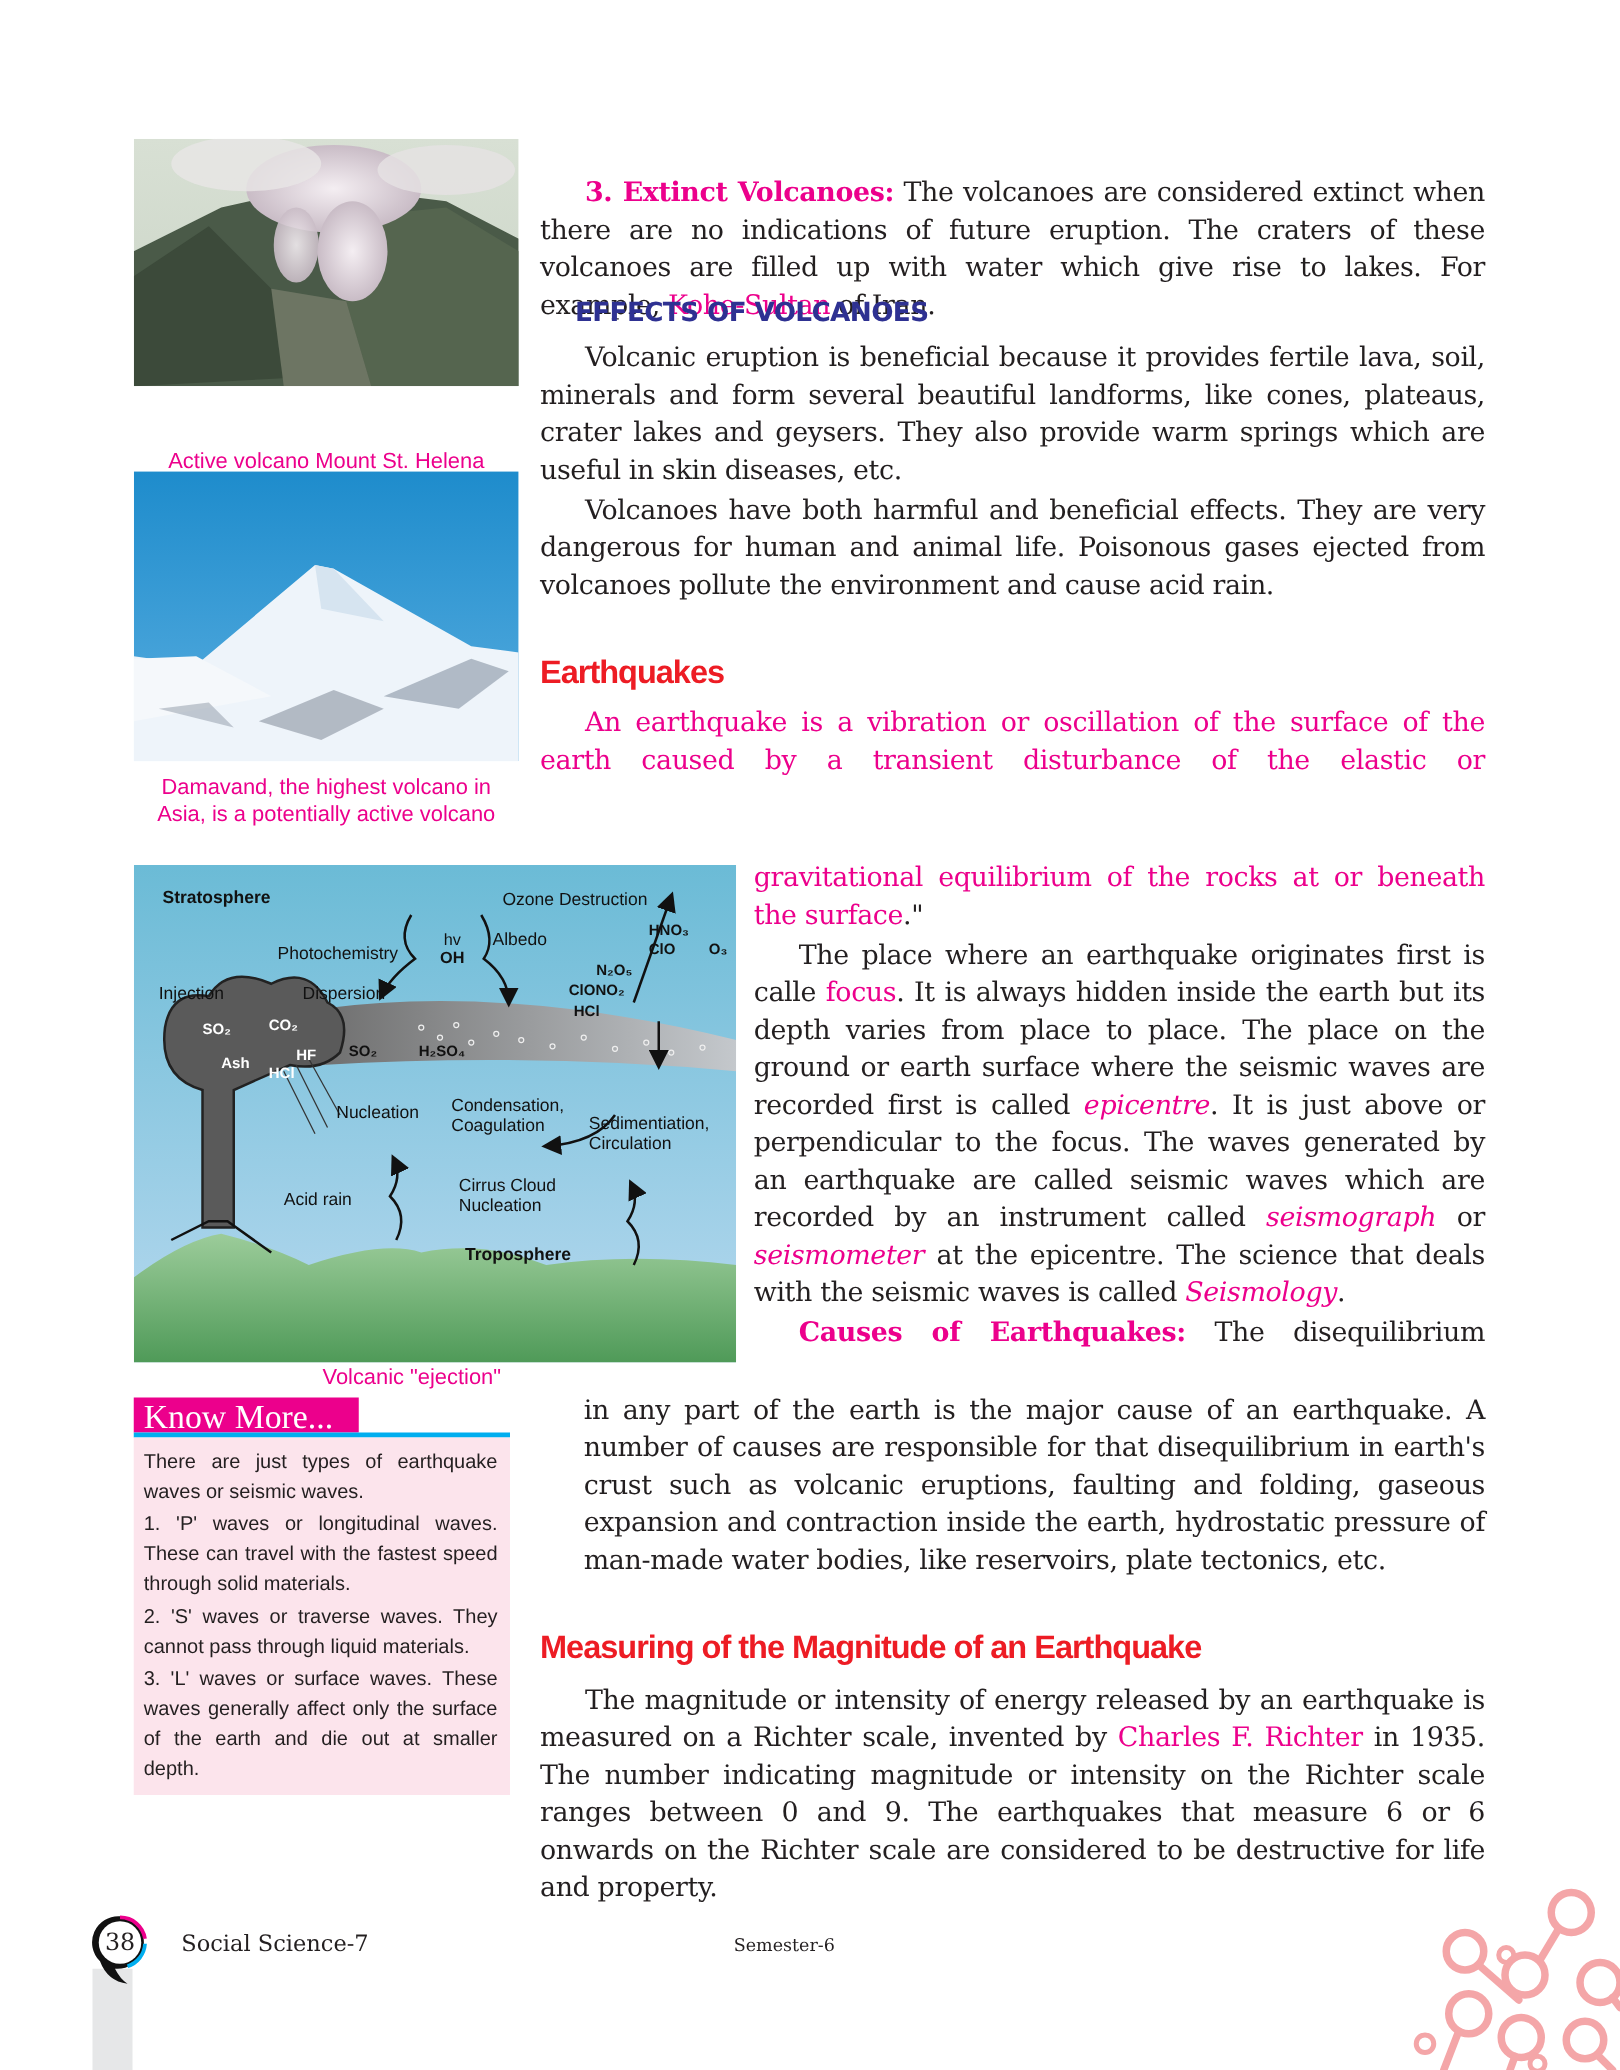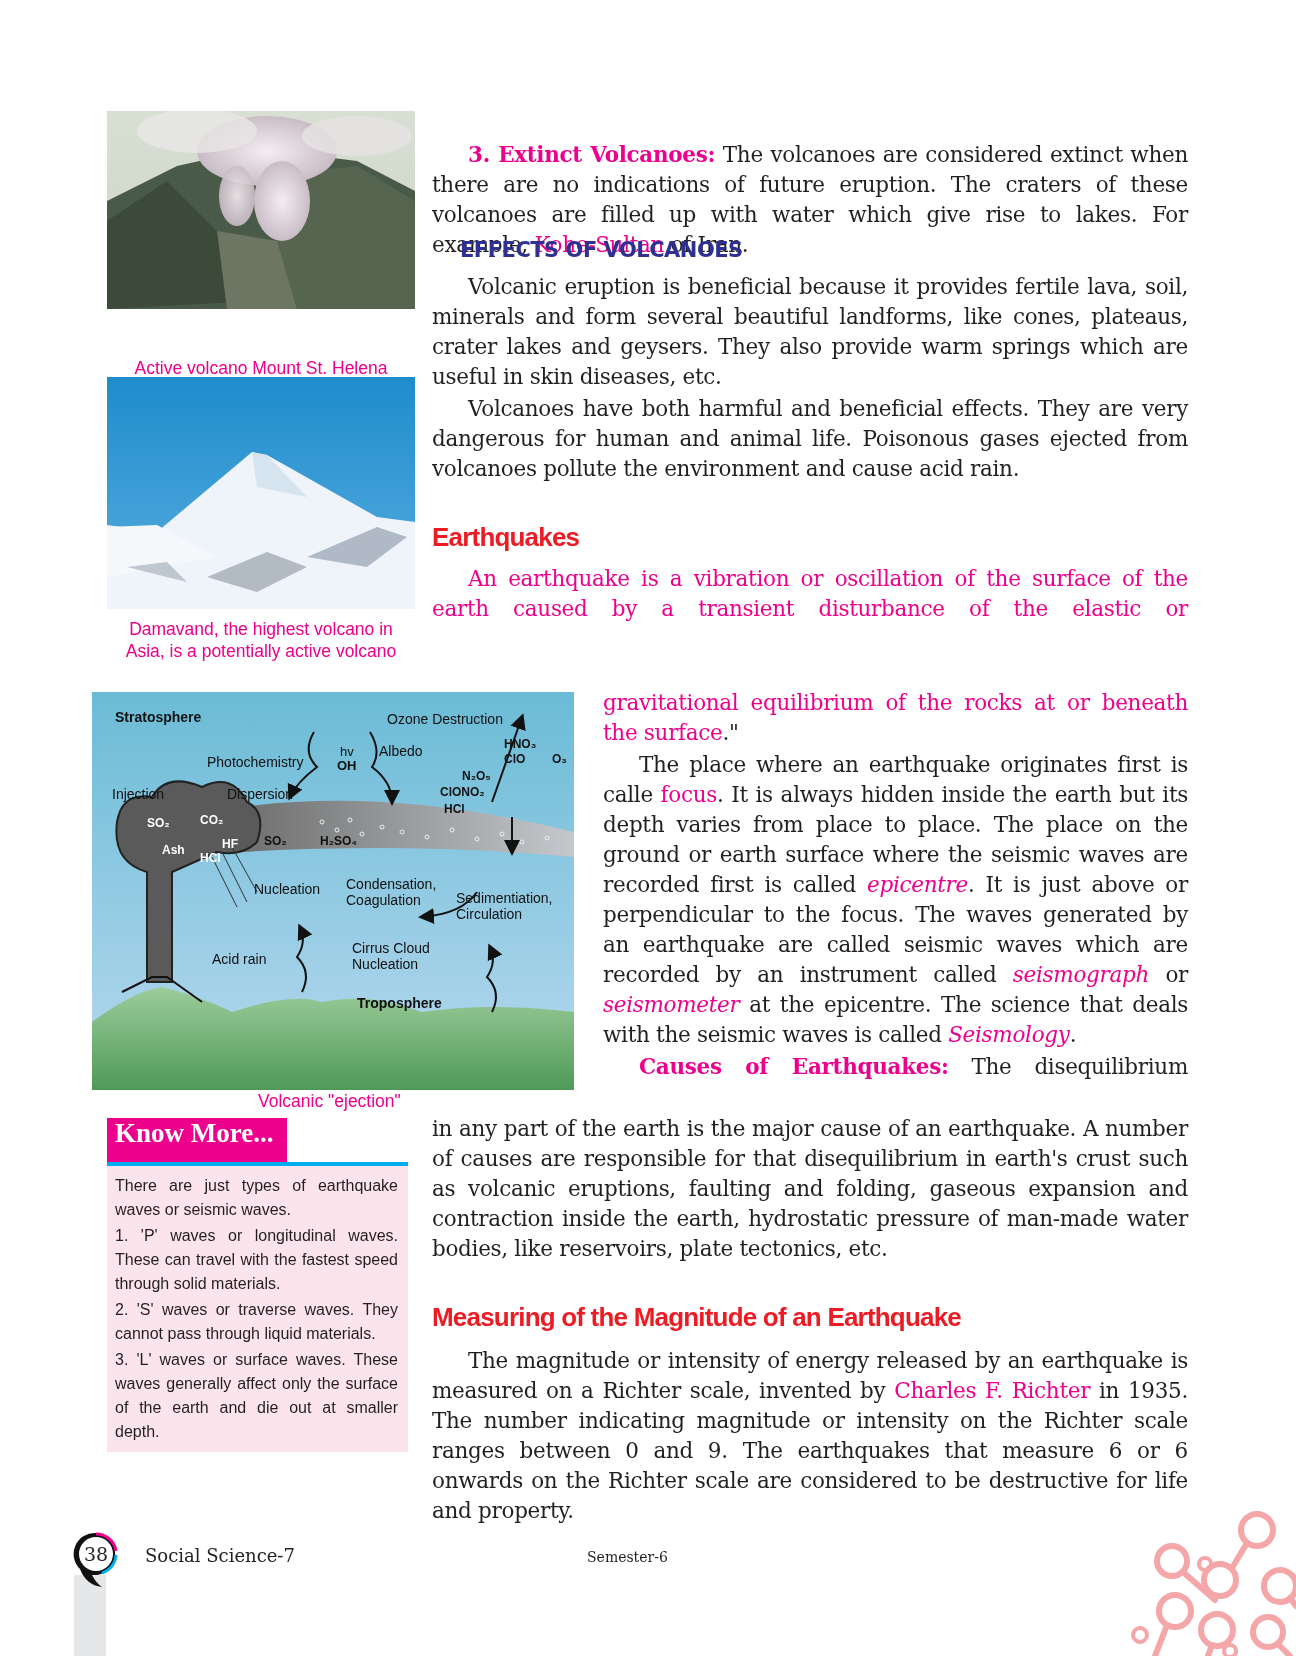--- a/index.html
+++ b/index.html
@@ -13,21 +13,21 @@
   .pinkb { color:#ec008c; font-weight:bold; }
   .pinki { color:#ec008c; font-style:italic; }
   .h-blue { font-family:"DejaVu Sans", sans-serif; font-weight:900; color:#2e3192;
             font-size:21px; letter-spacing:-0.5px; }
   .h-red { font-family:"Liberation Sans", sans-serif; font-weight:bold; color:#ed1c24;
            font-size:26px; letter-spacing:-0.8px; }
   .caption { font-family:"Liberation Sans", sans-serif; color:#ec008c; font-size:17.5px;
              text-align:center; line-height:22px; }
   .photo { overflow:hidden; }
   .km-title { background:#ec008c; color:#fff; font-family:"Liberation Serif", serif;
-              font-size:27px; padding:0 8px; height:44px; line-height:30px;font-weight:bold; }
+              font-size:27px; padding:0 8px; height:28px; line-height:30px; }
   .km-bar { background:#00aeef; height:4px; }
   .km-body { background:#fce4ec; font-family:"Liberation Sans", sans-serif; font-size:16px;
              line-height:24px; color:#231f20; padding:8px 10px 6px 8px; text-align:justify; }
   .km-body p { margin:0 0 2px 0; }
   .footer-text { font-family:"DejaVu Serif", serif; font-size:18px; color:#231f20; }
 </style>
 </head>
 <body>
 
 <div class="abs photo" style="left:107px; top:111px; width:308px; height:198px;">
@@ -68,21 +68,21 @@
     <path d="M50,155 L145,75 L160,78 L270,140 L308,145 L308,232 L0,232 L0,148 Z" fill="#eef4fa"></path>
     <path d="M145,75 L160,78 L200,120 L150,110 Z" fill="#d6e4f0"></path>
     <path d="M0,150 L50,148 L110,180 L0,200 Z" fill="#f5f8fb"></path>
     <path d="M100,200 L160,175 L200,190 L150,215 Z" fill="#8a93a0" opacity="0.6"></path>
     <path d="M200,180 L270,150 L300,160 L260,190 Z" fill="#7d8a9a" opacity="0.55"></path>
     <path d="M20,190 L60,185 L80,205 Z" fill="#8d97a6" opacity="0.5"></path>
   </svg>
 </div>
 <div class="abs caption" style="left:108px; top:618px; width:306px;">Damavand, the highest volcano in Asia, is a potentially active volcano</div>
 
-<div class="abs" style="left:92px; top:692px; width:482px; height:406px; overflow:hidden;">
+<div class="abs" style="left:107px; top:692px; width:482px; height:406px; overflow:hidden;">
   <svg width="482" height="398" viewBox="0 0 482 398" font-family="Liberation Sans, sans-serif">
     <defs>
       <linearGradient id="dsky" x1="0" y1="0" x2="0" y2="1">
         <stop offset="0" stop-color="#6bbbd6"></stop>
           <stop offset="1" stop-color="#b7d9ef"></stop>
       </linearGradient>
       <linearGradient id="ground" x1="0" y1="0" x2="0" y2="1">
         <stop offset="0" stop-color="#9ccc9a"></stop>
           <stop offset="1" stop-color="#4f9a58"></stop>
       </linearGradient>
@@ -193,21 +193,21 @@
   <p class="pink" style="text-align-last:justify;">An earthquake is a vibration or oscillation of the surface of the earth caused by a transient disturbance of the elastic or</p>
 </div>
 
 <div class="abs body-text" style="left:603px; top:688px; width:585px;">
   <p style="text-indent:0;"><span class="pink">gravitational equilibrium of the rocks at or beneath the surface</span><span>."</span></p>
   <p><span>The place where an earthquake originates first is calle </span><span class="pink">focus</span><span>. It is always hidden inside the earth but its depth varies from place to place. The place on the ground or earth surface where the seismic waves are recorded first is called </span><span class="pinki">epicentre</span><span>. It is just above or perpendicular to the focus. The waves generated by an earthquake are called seismic waves which are recorded by an instrument called </span><span class="pinki">seismograph</span><span> or </span><span class="pinki">seismometer</span><span> at the epicentre. The science that deals with the seismic waves is called </span><span class="pinki">Seismology</span><span>.</span></p>
   <p style="text-align-last:justify;"><span class="pinkb">Causes of Earthquakes:</span><span> The disequilibrium</span></p>
 </div>
 
 <div class="abs body-text" style="left:432px; top:1114px; width:756px;">
-  <p style="text-indent:0;">in any part of the earth is the major cause of an earthquake. A number of causes are responsible for that disequilibrium in earth's crust such as volcanic eruptions, faulting and folding, gaseous expansion and contraction inside the earth, hydrostatic pressure of man-made water bodies, like reservoirs, plate tectonics, etc.</p>
+  <p style="text-indent:0;margin-left:35px;">in any part of the earth is the major cause of an earthquake. A number of causes are responsible for that disequilibrium in earth's crust such as volcanic eruptions, faulting and folding, gaseous expansion and contraction inside the earth, hydrostatic pressure of man-made water bodies, like reservoirs, plate tectonics, etc.</p>
 </div>
 
 <div class="abs h-red" style="left:432px; top:1302px;">Measuring of the Magnitude of an Earthquake</div>
 
 <div class="abs body-text" style="left:432px; top:1346px; width:756px;">
   <p><span>The magnitude or intensity of energy released by an earthquake is measured on a Richter scale, invented by </span><span class="pink">Charles F. Richter</span><span> in 1935. The number indicating magnitude or intensity on the Richter scale ranges between 0 and 9. The earthquakes that measure 6 or 6 onwards on the Richter scale are considered to be destructive for life and property.</span></p>
 </div>
 
 <div class="abs" style="left:74px; top:1575px; width:32px; height:81px; background:#e6e7e8;"></div>
 <div class="abs" style="left:72px; top:1531px; width:48px; height:60px;">

